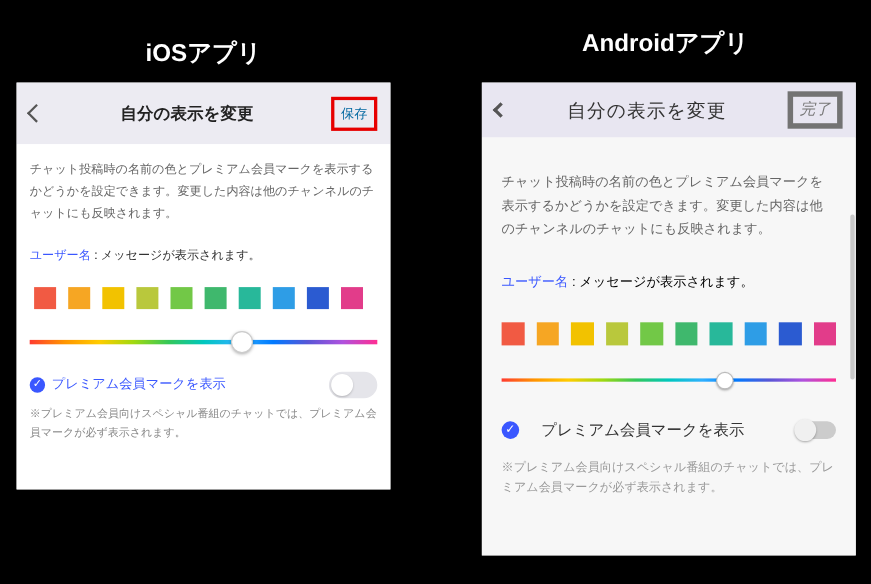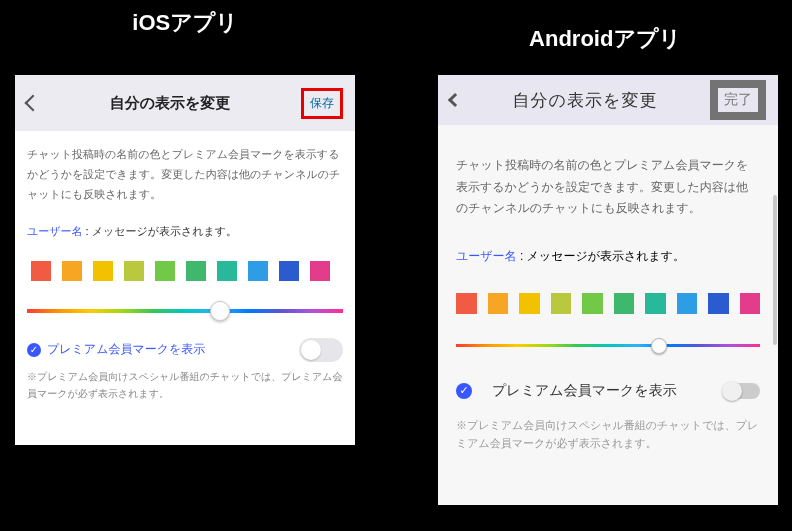--- a/index.html
+++ b/index.html
@@ -80,21 +80,21 @@
   .note { font-size: 10px; color: #888; line-height:1.7; margin-top: 10px;}
   
   .android { left: 438px; top: 75px; width: 340px; height: 430px; }
   .and-header {
     height: 50px;
     background: #e8e6f1;
     display:flex; align-items:center; justify-content:space-between;
     padding: 0 12px;
   }
   .and-title { font-size: 17px; font-weight:500; color:#333; letter-spacing:1px;}
-  .done-box { border: 8px solid #737373; padding: 3px 6px; }
+  .done-box { border: 5px solid #737373; padding: 3px 6px; font-style: italic; }
   .done-btn { font-size:14px; color:#777; }
   .and-body { padding: 30px 18px 0 18px; background:#f7f7f7; height: calc(100% - 50px); position:relative;}
   .and-desc { font-size: 12px; color:#666; line-height:1.8; }
   .and-user-row { margin-top: 28px; font-size:12px; }
   .and-swatches { display:flex; gap:11px; margin-top:28px;}
   .and-sw { width:21px; height:21px;}
   .and-slider-wrap { position:relative; margin-top:22px; height:20px;}
   .and-slider-track { height:3px; width:100%;
     background: linear-gradient(to right,#ff3b30,#ff9500,#ffcc00,#a0d911,#34c759,#00c7be,#30b0ff,#007aff,#5856d6,#af52de,#ff2d92);
     position:absolute; top:8px;}
@@ -103,21 +103,21 @@
   .and-check{ width:16px; height:16px; border-radius:50%; background:#3a57ff; display:flex; align-items:center; justify-content:center; color:#fff; font-size:11px;}
   .and-prem-label { font-size:14px; color:#333;}
   .and-toggle{ position:absolute; right:0; width:36px; height:16px; border-radius:8px; background:#ccc; display:flex; align-items:center;}
   .and-knob{ width:20px; height:20px; border-radius:50%; background:#f0f0f0; box-shadow:0 1px 2px rgba(0,0,0,0.3); margin-left:-2px;}
   .and-note{ font-size:11px; color:#999; line-height:1.7; margin-top:16px;}
   .and-scrollbar{ position:absolute; right:1px; top:70px; width:4px; height:150px; background:#c8c8c8; border-radius:2px;}
 </style>
 </head>
 <body>
 
-<div class="heading" style="left:100px; top:8px; width:170px;">iOSアプリ</div>
+<div class="heading" style="left:100px; top:33px; width:170px;">iOSアプリ</div>
 <div class="heading" style="left:490px; top:24px; width:230px;">Androidアプリ</div>
 
 <div class="phone ios">
   <div class="ios-header">
     <div>
         <div class="back-chevron"></div>
       </div>
     <div class="ios-title">自分の表示を変更</div>
     <div class="save-btn-box">
       <div class="save-btn">保存</div>

